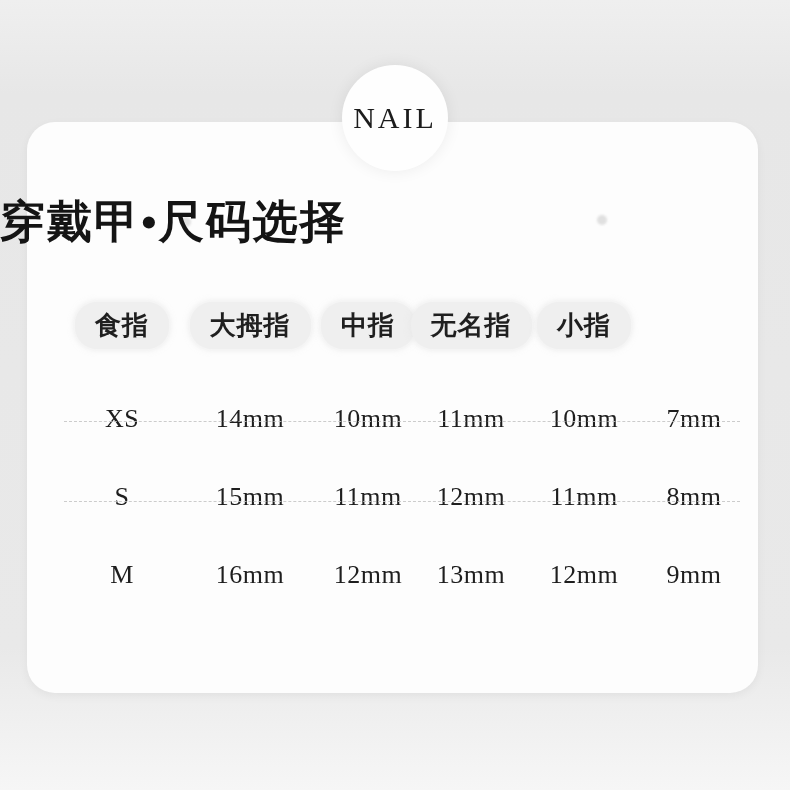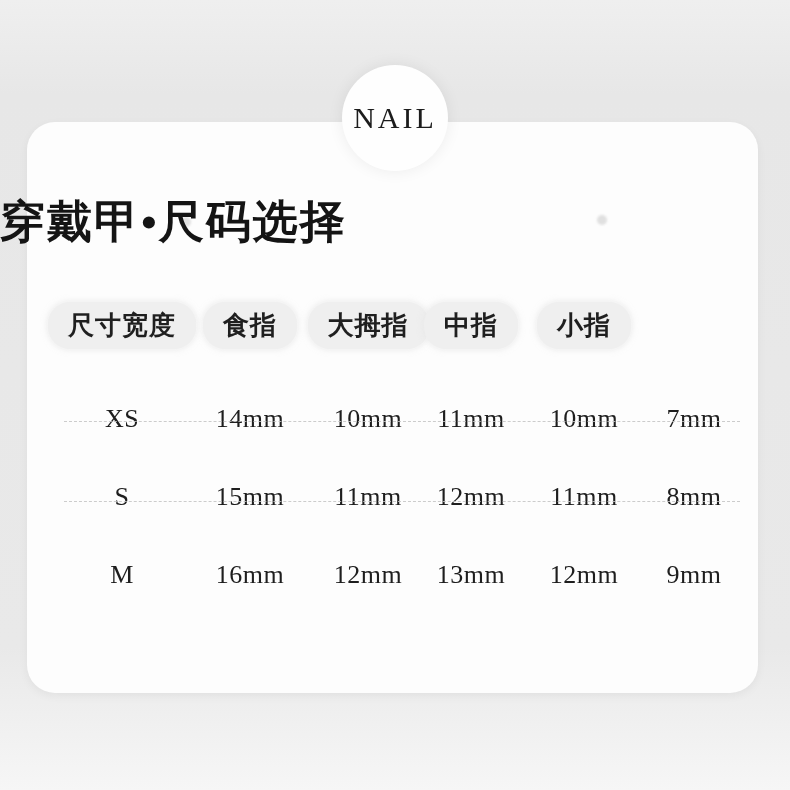--- a/index.html
+++ b/index.html
@@ -89,24 +89,24 @@
   <div class="badge">
     <span class="badge-label">NAIL</span>
   </div>
 
   <span class="deco-dot left"></span>
   <span class="deco-dot right"></span>
 
   <div class="title">穿戴甲•尺码选择</div>
 
   <div class="trow header-row">
-    <span class="pill">尺寸宽度</span>
     <span class="pill">食指</span>
     <span class="pill">大拇指</span>
     <span class="pill">中指</span>
+    <span class="pill">无名指</span>
     <span class="pill">小指</span>
   </div>
 
   <div class="trow row-xs">
     <span class="cell size-cell">XS</span>
     <span class="cell">14mm</span>
     <span class="cell">10mm</span>
     <span class="cell">11mm</span>
     <span class="cell">10mm</span>
     <span class="cell">7mm</span>

